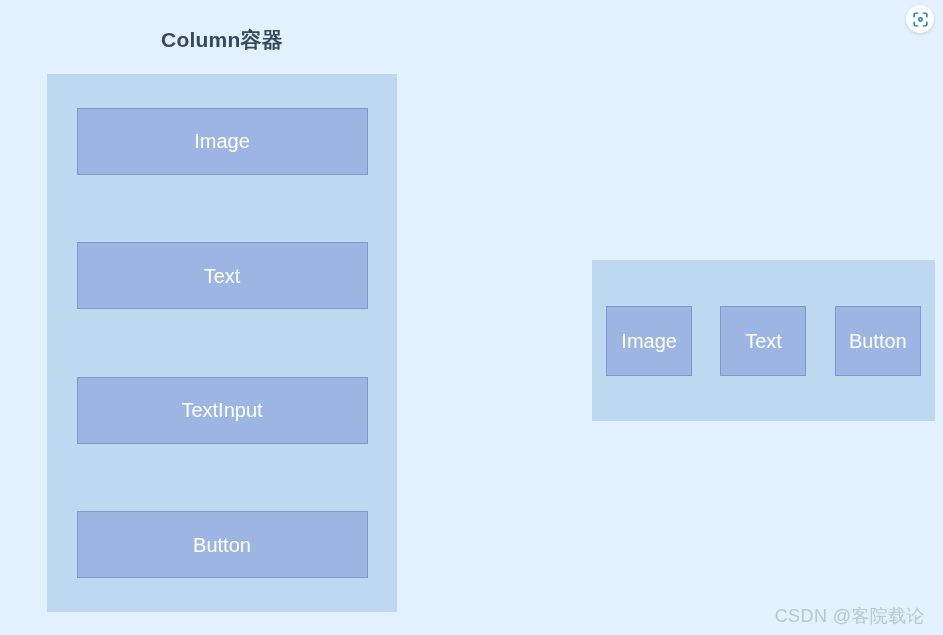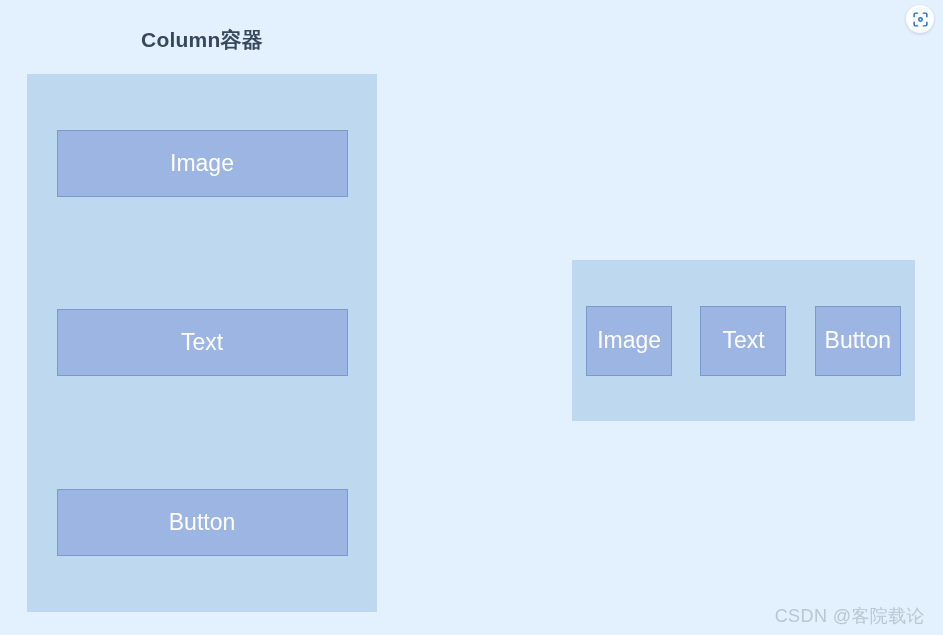--- a/index.html
+++ b/index.html
@@ -13,20 +13,21 @@
     font-family: "Liberation Sans", sans-serif;
     overflow: hidden;
     position: relative;
   }
 
   
   #canvas {
     position: absolute;
     inset: 0;
     background: #e3f0fd;
+    margin-left: 20px;
   }
 
   
   .panel-title {
     position: absolute;
     font-size: 21px;
     font-weight: bold;
     color: #37475c;
     letter-spacing: 0.2px;
     white-space: nowrap;
@@ -73,21 +74,21 @@
     justify-content: space-around;
     align-items: center;
   }
 
   
   .widget {
     background: #9db5e2;
     border: 1px solid #7e97cc;
     box-sizing: border-box;
     color: #ffffff;
-    font-size: 23px;
+    font-size: 20px;
     display: flex;
     align-items: center;
     justify-content: center;
     text-align: right;
     line-height: 1;
   }
   
   #column-container .widget {
     width: 291px;
     height: 67px;
@@ -132,20 +133,21 @@
 <div id="canvas">
 
   <div class="panel-title" id="column-title">Column容器</div>
 
   <div class="container-box" id="column-container">
 
     <div class="widget">Image</div>
 
     <div class="widget">Text</div>
 
+    <div class="widget">TextInput</div>
 
     <div class="widget">Button</div>
   </div>
 
 
   <div class="container-box" id="row-container">
 
     <div class="widget">Image</div>
 
     <div class="widget">Text</div>

